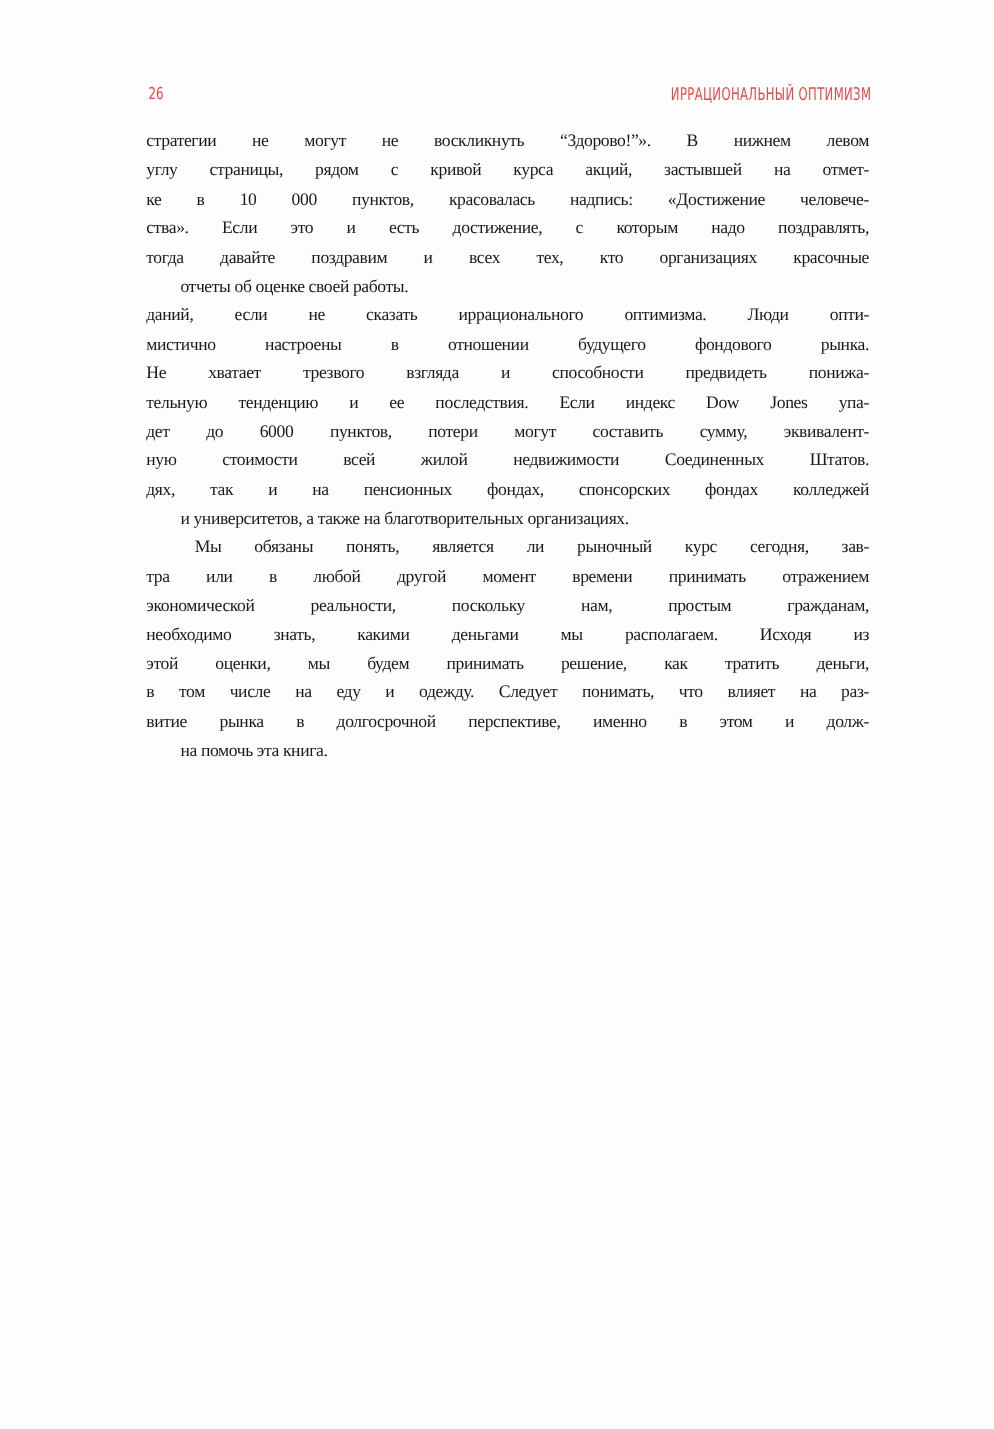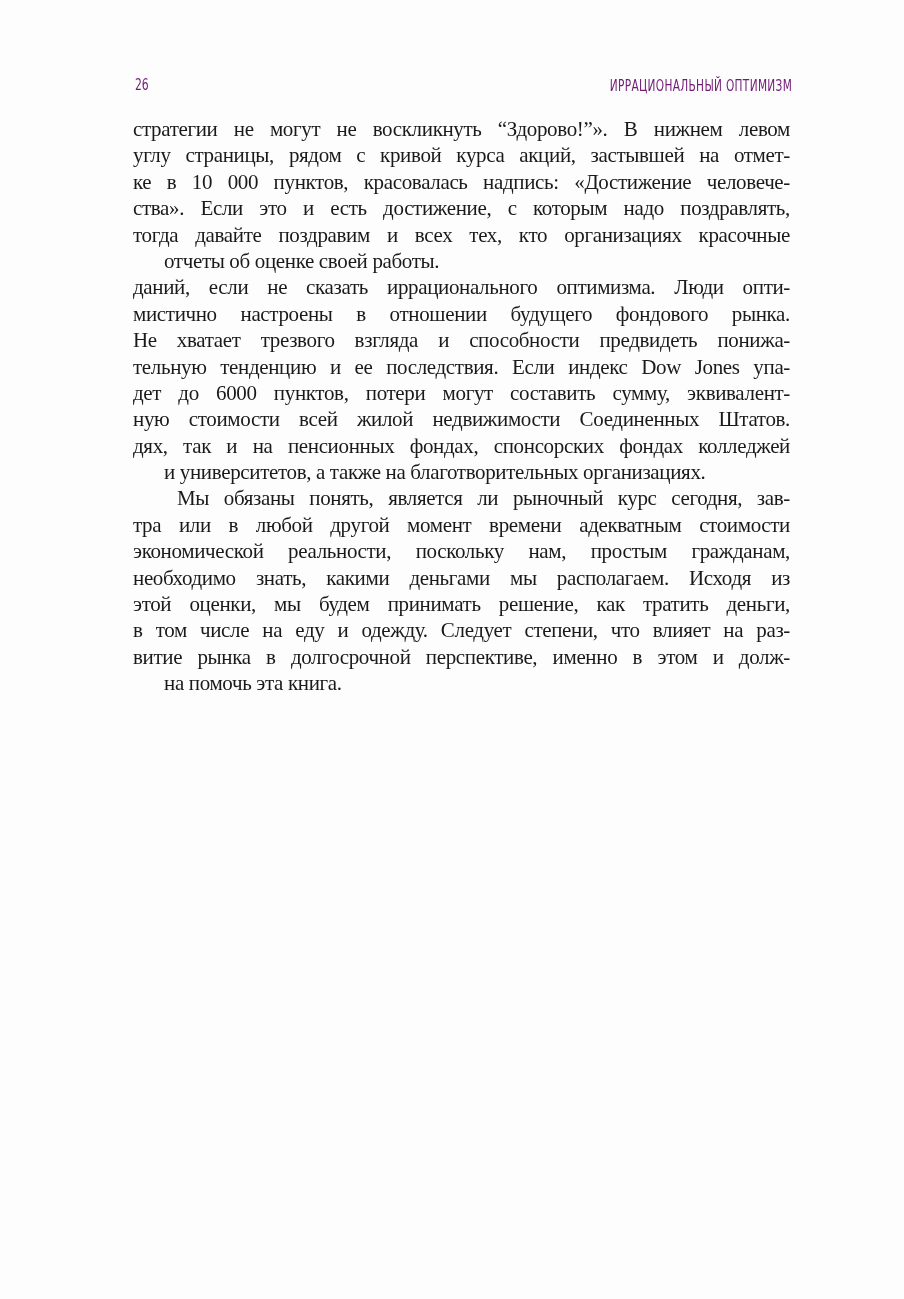--- a/index.html
+++ b/index.html
@@ -1,27 +1,27 @@
 <!DOCTYPE html>
 <html><head>
   <meta charset="utf-8">
   <style>
     html, body { margin: 0; padding: 0; background: #ffffff; }
     body { width: 904px; height: 1299px; position: relative; overflow: hidden; }
     .page { position: absolute; left: 0; top: 0; width: 904px; height: 1299px; background: #fdfdfd; }
     .running-head {
       position: absolute; top: 74px; left: 133px; width: 659px; height: 24px;
-      font-family: "DejaVu Sans", sans-serif; color: #701a75;
+      font-family: "DejaVu Sans", sans-serif; color: #ef4444;
     }
     .page-number { position: absolute; left: 2px; top: 2px; font-size: 15px; letter-spacing: 0px; transform: scaleX(0.72); transform-origin: left top; }
     .header-title { position: absolute; right: 0; top: 2px; font-size: 16px; letter-spacing: 0.5px; transform: scaleX(0.66); transform-origin: right top; white-space: nowrap; }
     .body-text {
       position: absolute; left: 133px; top: 116px; width: 657px;
       font-family: "Liberation Serif", "DejaVu Serif", serif;
-      font-size: 21px; color: #1a1a1a;
+      font-size: 16px; color: #1a1a1a;
     }
     .line {
       height: 26.4px; line-height: 26.4px; white-space: nowrap;
       text-align: justify; text-align-last: justify; overflow: visible;
       letter-spacing: -0.35px; word-spacing: 0px;
     }
     .line.last { text-align-last: left; margin-left: 31px; }
     .line.indent { padding-left: 44px; }
   </style>
 </head>
@@ -50,22 +50,22 @@
       <div class="line">Не хватает трезвого взгляда и способности предвидеть понижа-</div>
       <div class="line">тельную тенденцию и ее последствия. Если индекс Dow Jones упа-</div>
       <div class="line">дет до 6000 пунктов, потери могут составить сумму, эквивалент-</div>
       <div class="line">ную стоимости всей жилой недвижимости Соединенных Штатов.</div>
       <div class="line">дях, так и на пенсионных фондах, спонсорских фондах колледжей</div>
       <div class="line last">и университетов, а также на благотворительных организациях.</div>
     </div>
 
     <div>
       <div class="line indent">Мы обязаны понять, является ли рыночный курс сегодня, зав-</div>
-      <div class="line">тра или в любой другой момент времени адекватным стоимости</div>
+      <div class="line">тра или в любой другой момент времени принимать отражением</div>
       <div class="line">экономической реальности, поскольку нам, простым гражданам,</div>
       <div class="line">необходимо знать, какими деньгами мы располагаем. Исходя из</div>
       <div class="line">этой оценки, мы будем принимать решение, как тратить деньги,</div>
-      <div class="line">в том числе на еду и одежду. Следует степени, что влияет на раз-</div>
+      <div class="line">в том числе на еду и одежду. Следует понимать, что влияет на раз-</div>
       <div class="line">витие рынка в долгосрочной перспективе, именно в этом и долж-</div>
       <div class="line last">на помочь эта книга.</div>
     </div>
   </div>
 </div>
 
 </body></html>

